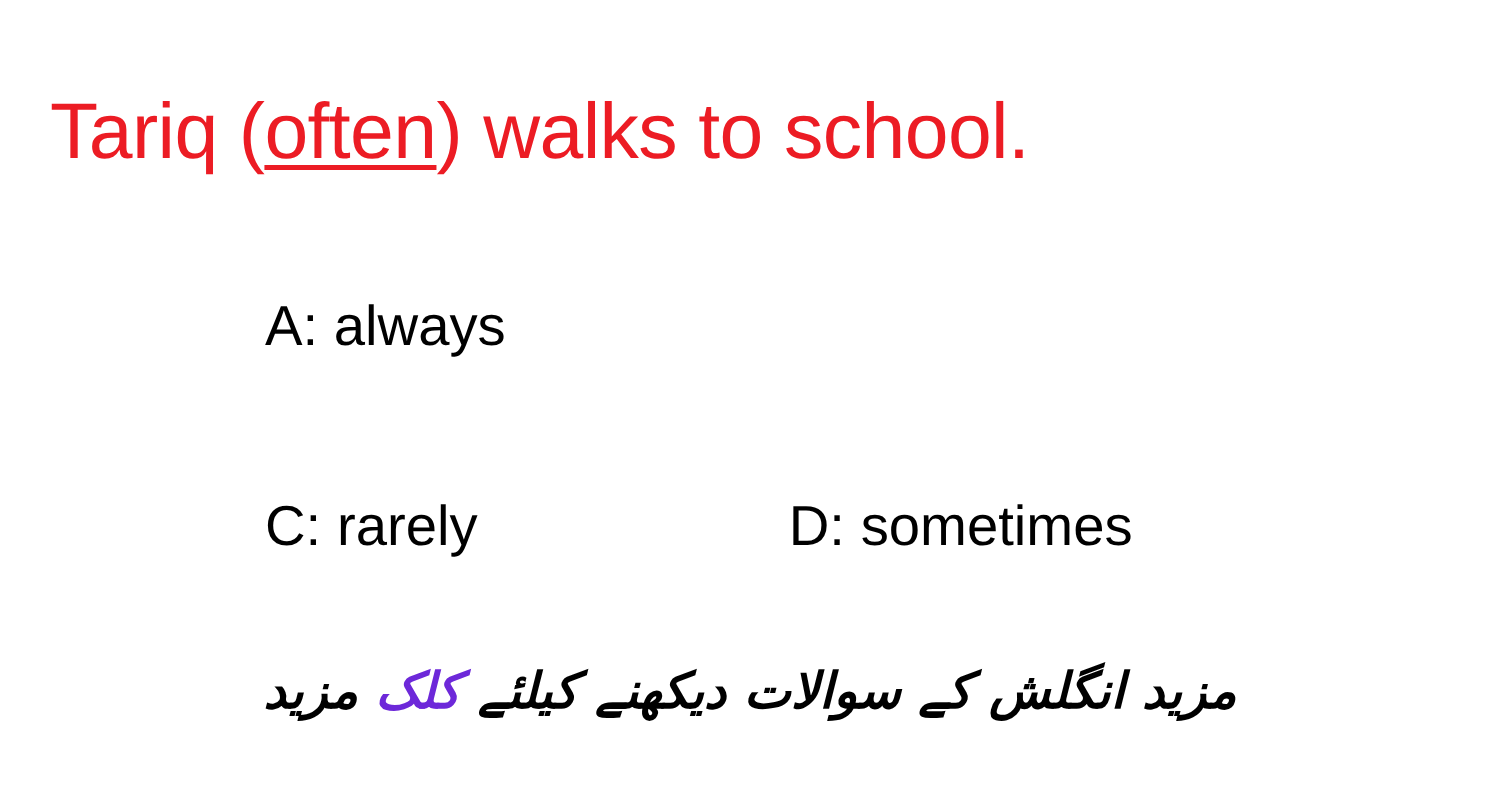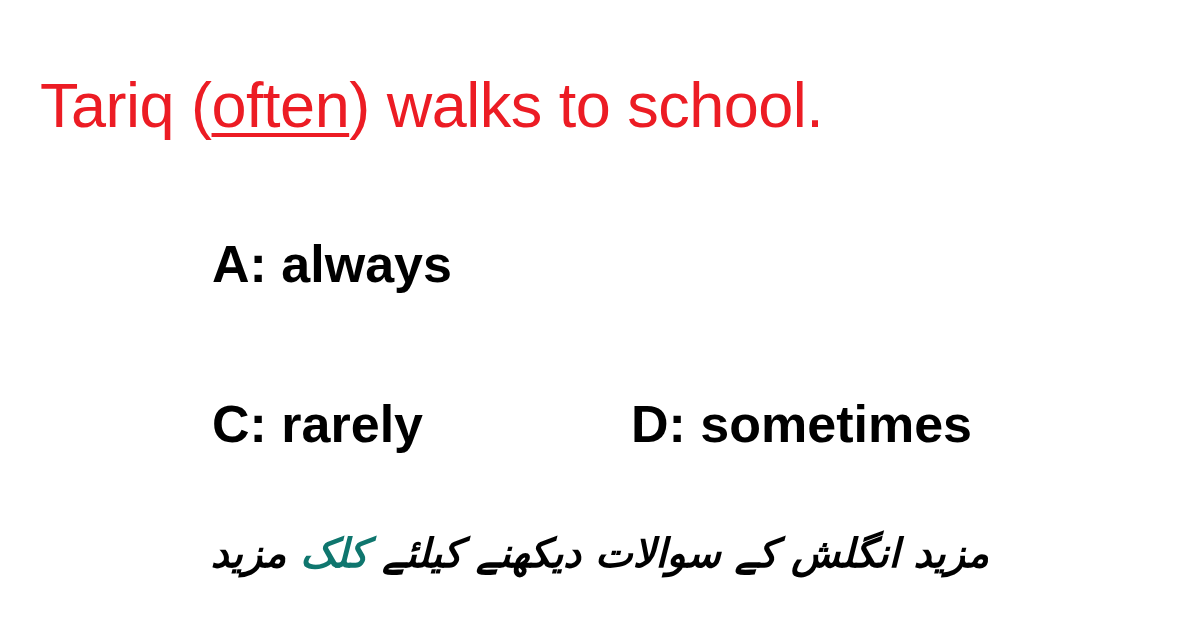--- a/index.html
+++ b/index.html
@@ -46,23 +46,23 @@
   
   .options {
     position: absolute;
     left: 0;
     top: 228px;
     width: 1200px;
     height: 240px;
   }
   .option {
     position: absolute;
-    font-size: 52px;
+    font-size: 45px;
     line-height: 1;
-    font-weight: 700;
+    font-weight: 400;
     color: #000000;
     white-space: nowrap;
   }
   .opt-a { left: 212px; top: 10px; }
   .opt-b { left: 639px; top: 10px; }
   .opt-c { left: 212px; top: 170px; }
   .opt-d { left: 631px; top: 170px; }
 
   .opt-key { }
   .opt-val { }
@@ -78,21 +78,21 @@
     unicode-bidi: isolate;
     font-family: "DejaVu Sans", "Liberation Sans", sans-serif;
     font-size: 40px;
     line-height: 1.45;
     font-style: italic;
     font-weight: 700;
     color: #000000;
     white-space: nowrap;
   }
   .footer .hl {
-    color: #0f766e;
+    color: #6d28d9;
   }
 </style>
 </head>
 <body>
 
 <div class="card">
 
   <div class="question"><span>Tariq (</span><span class="emph">often</span><span>) walks to school.</span></div>
 
   <div class="options">

